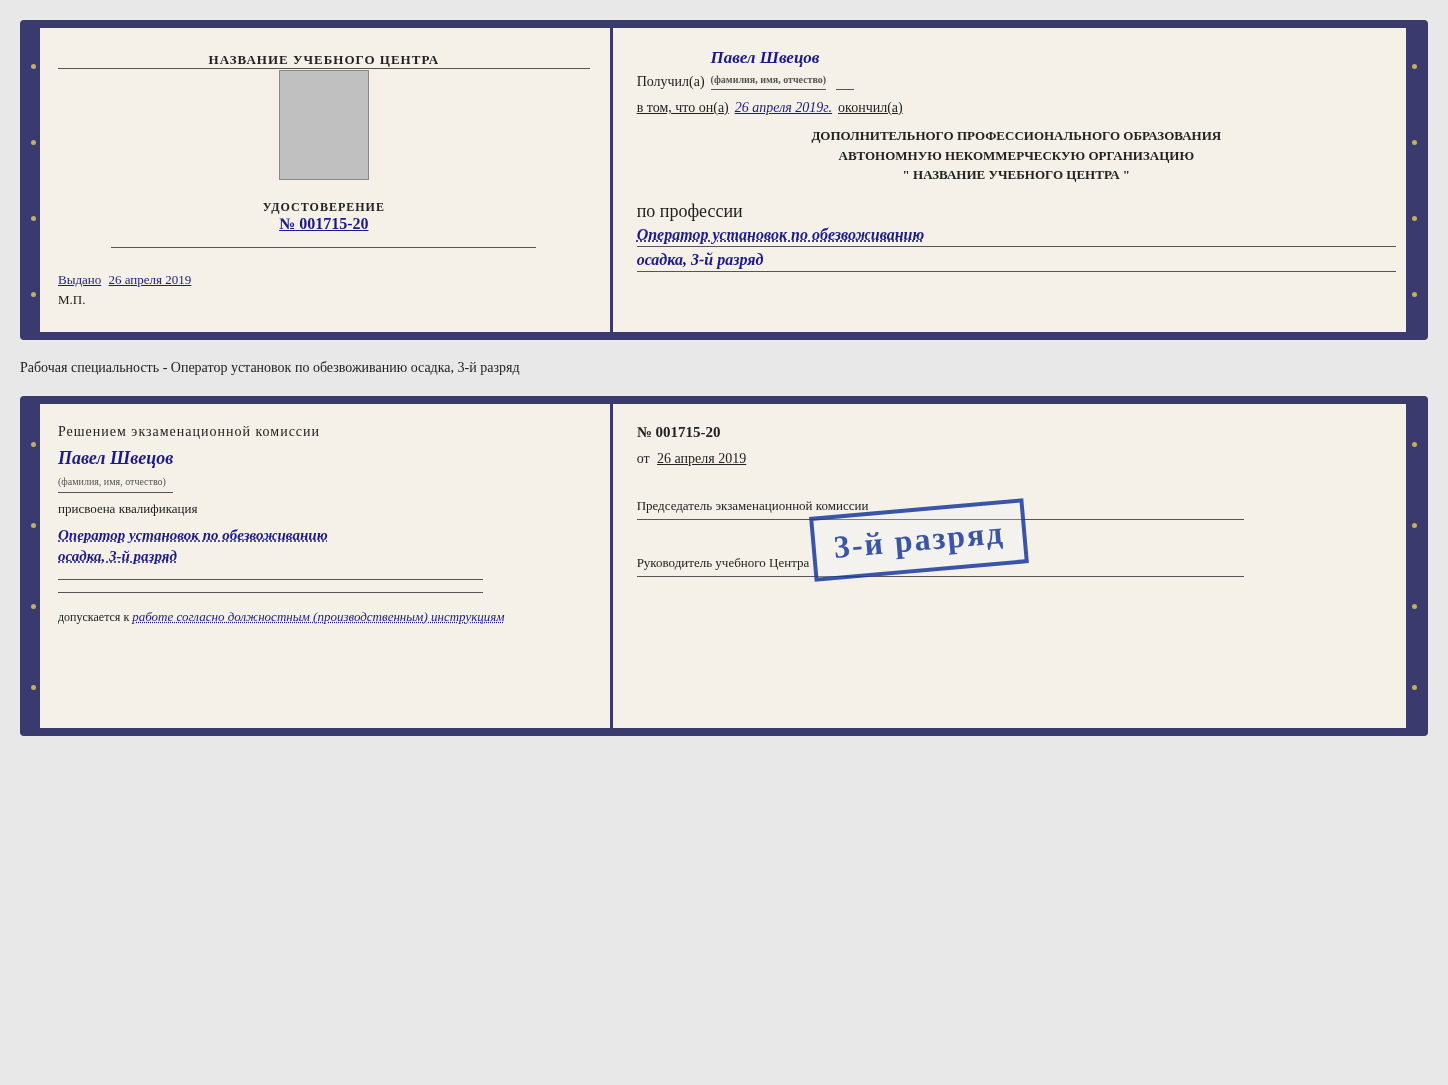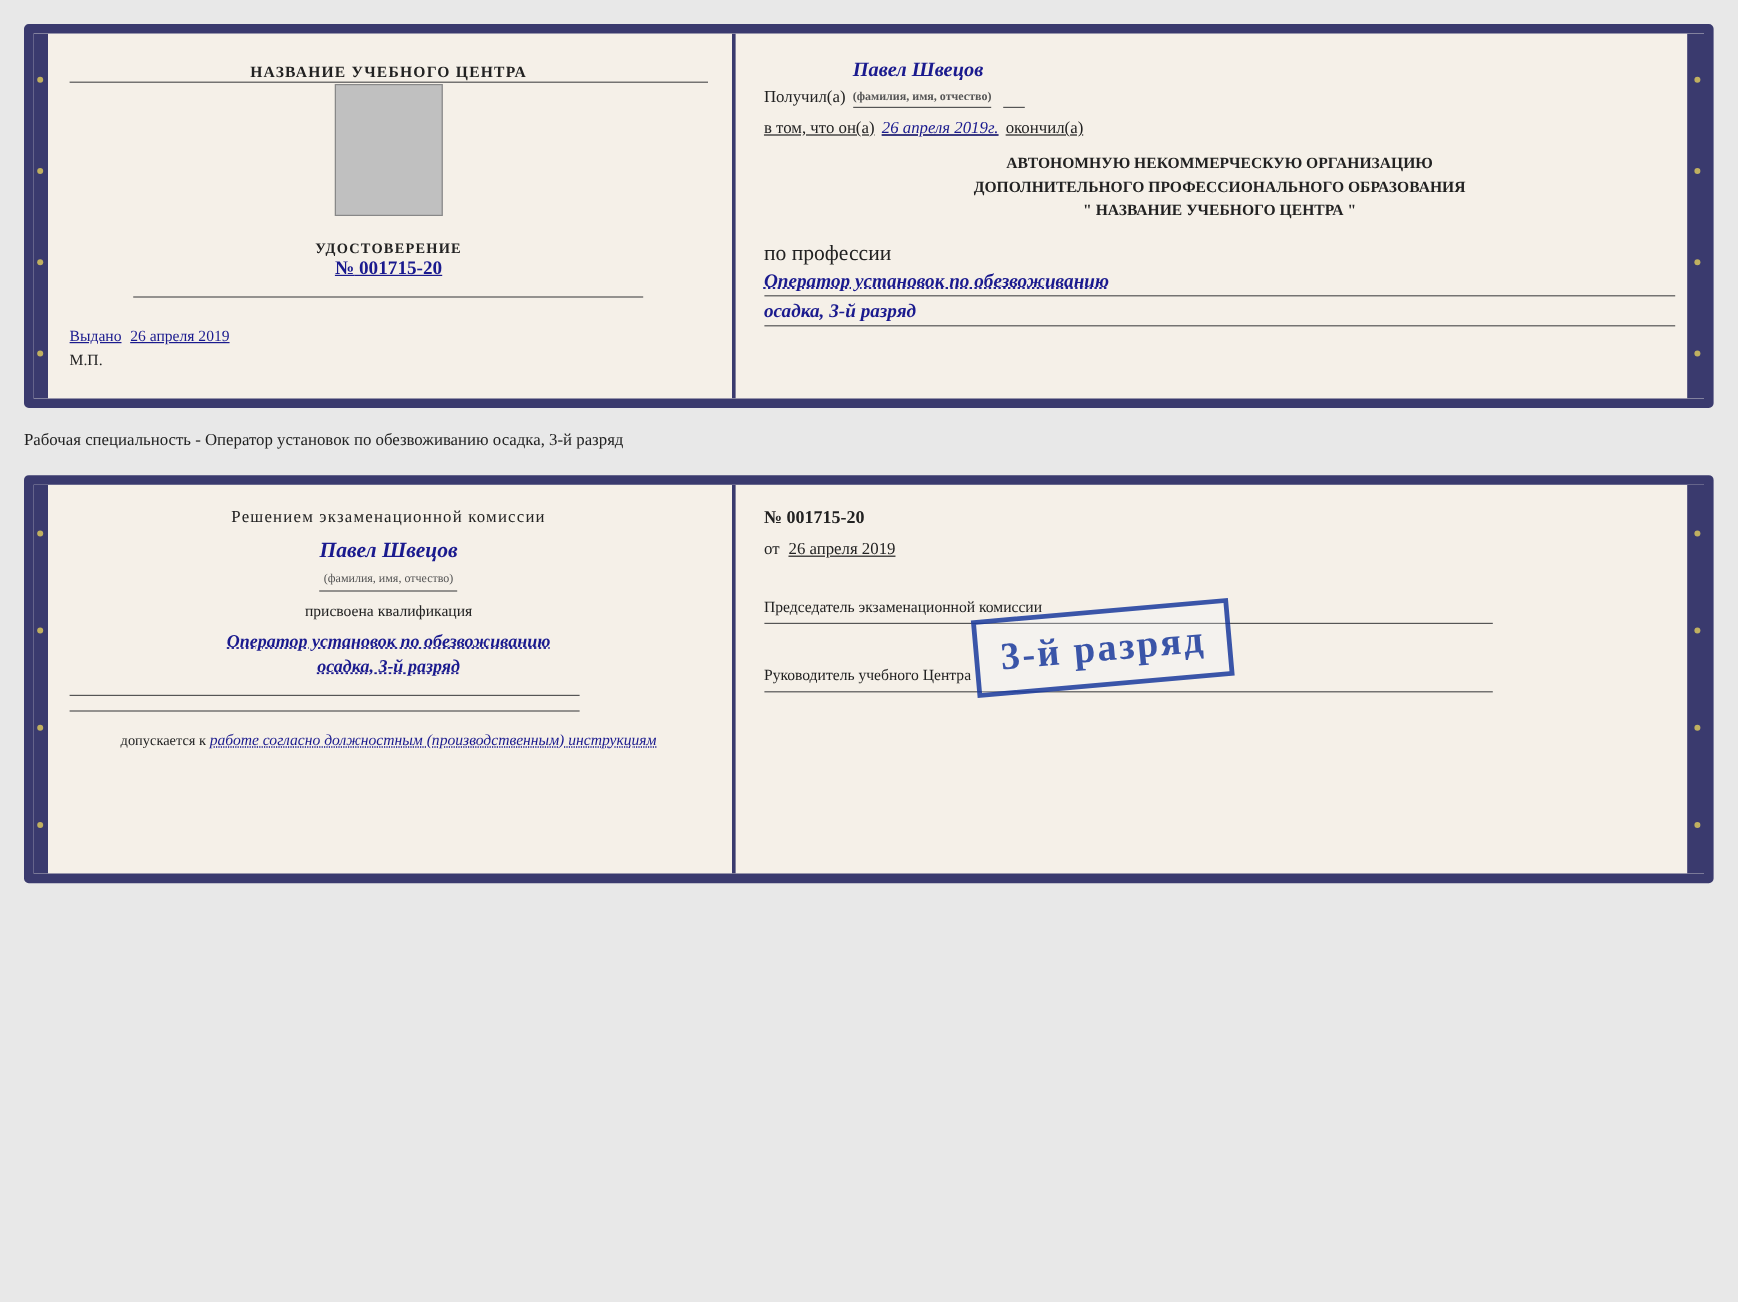--- a/index.html
+++ b/index.html
@@ -417,22 +417,22 @@
         <span class="dash-line"></span>
       </div>
 
       <div class="vtom-line">
         <span style="font-size:14px; color:#222;">в том, что он(а)</span>
         <span class="vtom-date">26 апреля 2019г.</span>
         <span style="font-size:14px; color:#222;">окончил(а)</span>
       </div>
 
       <div class="org-full-name">
+        <div>ДОПОЛНИТЕЛЬНОГО ПРОФЕССИОНАЛЬНОГО ОБРАЗОВАНИЯ</div>
         <div>АВТОНОМНУЮ НЕКОММЕРЧЕСКУЮ ОРГАНИЗАЦИЮ</div>
-        <div>ДОПОЛНИТЕЛЬНОГО ПРОФЕССИОНАЛЬНОГО ОБРАЗОВАНИЯ</div>
         <div>"   НАЗВАНИЕ УЧЕБНОГО ЦЕНТРА   "</div>
       </div>
 
       <div style="margin-top:6px;">
         <div class="profession-label">по профессии</div>
         <div class="profession-value" style="margin-top:4px;">Оператор установок по обезвоживанию</div>
         <div class="specialty-value" style="margin-top:4px;">осадка, 3-й разряд</div>
       </div>
 
     </div>
@@ -450,21 +450,21 @@
 
   <div class="bottom-cert">
 
     <div class="left-edge">
       <div class="binding-hole-dot"></div>
       <div class="binding-hole-dot"></div>
       <div class="binding-hole-dot"></div>
       <div class="binding-hole-dot"></div>
     </div>
 
-    <div class="bottom-left" style="padding-left:30px;text-align:center;">
+    <div class="bottom-left" style="padding-left:30px;">
 
       <div class="decision-title">Решением экзаменационной комиссии</div>
 
       <div>
         <div class="person-name-large">
           <span>Павел Швецов</span><br>
           <span class="person-sub">(фамилия, имя, отчество)</span>
         </div>
       </div>
 

